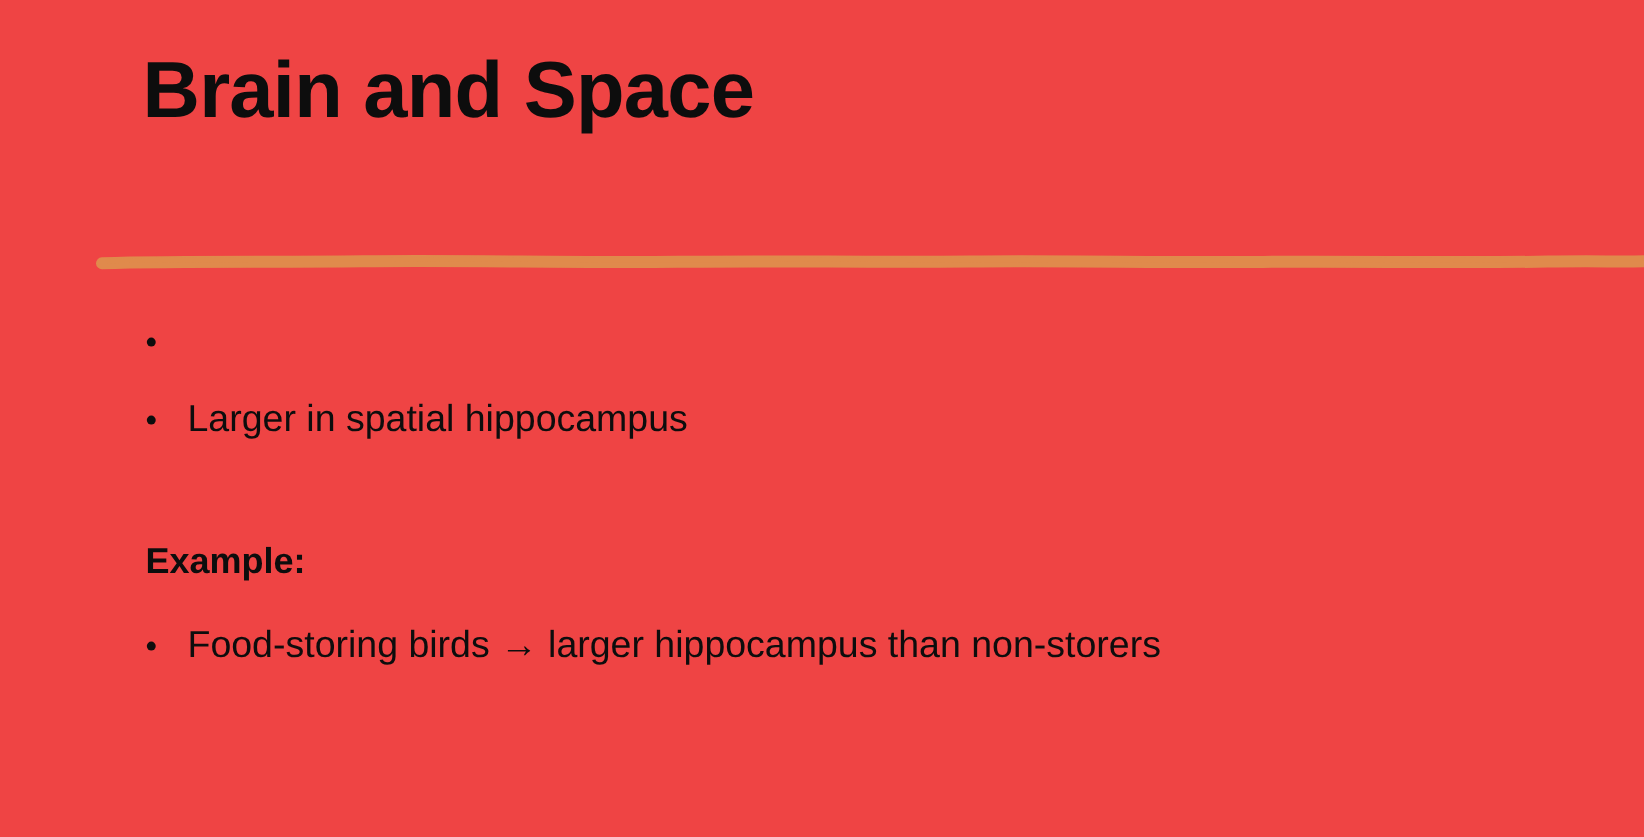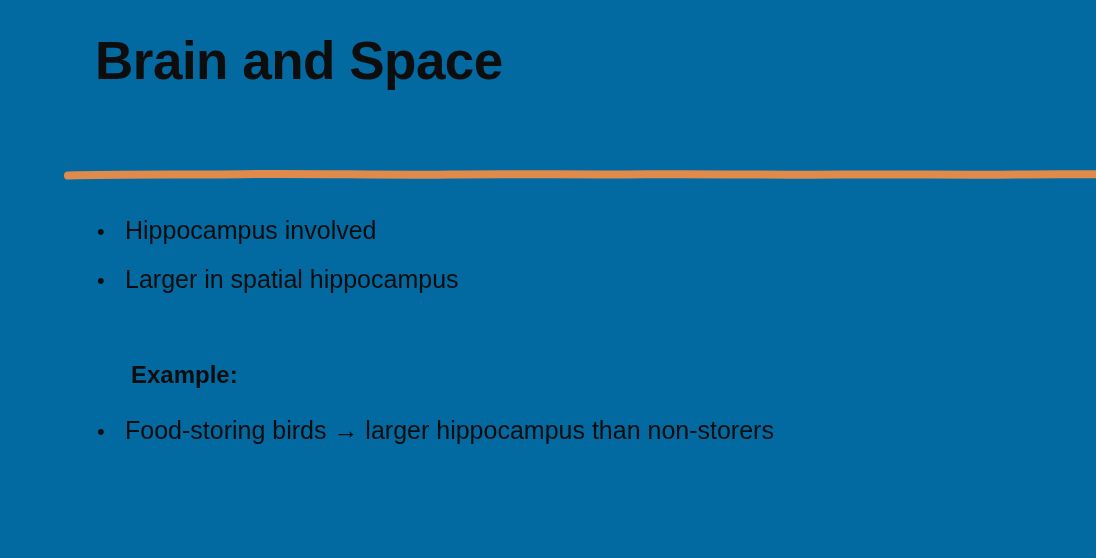--- a/index.html
+++ b/index.html
@@ -12,21 +12,21 @@
     height: 558px;
     overflow: hidden;
     font-family: "Liberation Sans", sans-serif;
     color: #000000;
     position: relative;
   }
 
   .slide {
     position: absolute;
     inset: 0;
-    background: #0369a1;
+    background: #ef4444;
   }
 
   
   .slide-title {
     position: absolute;
     left: 95px;
     top: 31px;
     font-size: 53px;
     font-weight: bold;
     letter-spacing: -0.5px;
@@ -85,21 +85,20 @@
 
   .example-heading {
     position: absolute;
     left: 97px;
     top: 361px;
     font-size: 24px;
     font-weight: bold;
     color: #0d0d0d;
     white-space: nowrap;
     line-height: 1.2;
-    margin-left: 34px;
   }
 </style>
 </head>
 <body>
 
 <div class="slide">
 
   <div class="slide-title">Brain and Space</div>
 
   <div class="divider">
@@ -110,21 +109,20 @@
       <path d="M10,16.0 C70,14.6 140,15.6 210,15.0 C290,14.4 360,16.0 430,15.2
                C500,14.6 570,15.8 640,15.2 C710,14.7 780,16.0 850,15.3
                C920,14.8 980,15.6 1032,15.2" fill="none" stroke="#E08A4C" stroke-width="3" stroke-linecap="round" stroke-opacity="0.65"></path>
     </svg>
   </div>
 
   <div class="body-block">
 
     <div class="bullet-row row-1">
       <span class="marker">•</span>
-      <span class="bullet-text">Hippocampus involved</span>
     </div>
 
     <div class="bullet-row row-2">
       <span class="marker">•</span>
       <span class="bullet-text">Larger in spatial hippocampus</span>
     </div>
 
     <div class="example-heading">Example:</div>
 
     <div class="bullet-row row-3">

